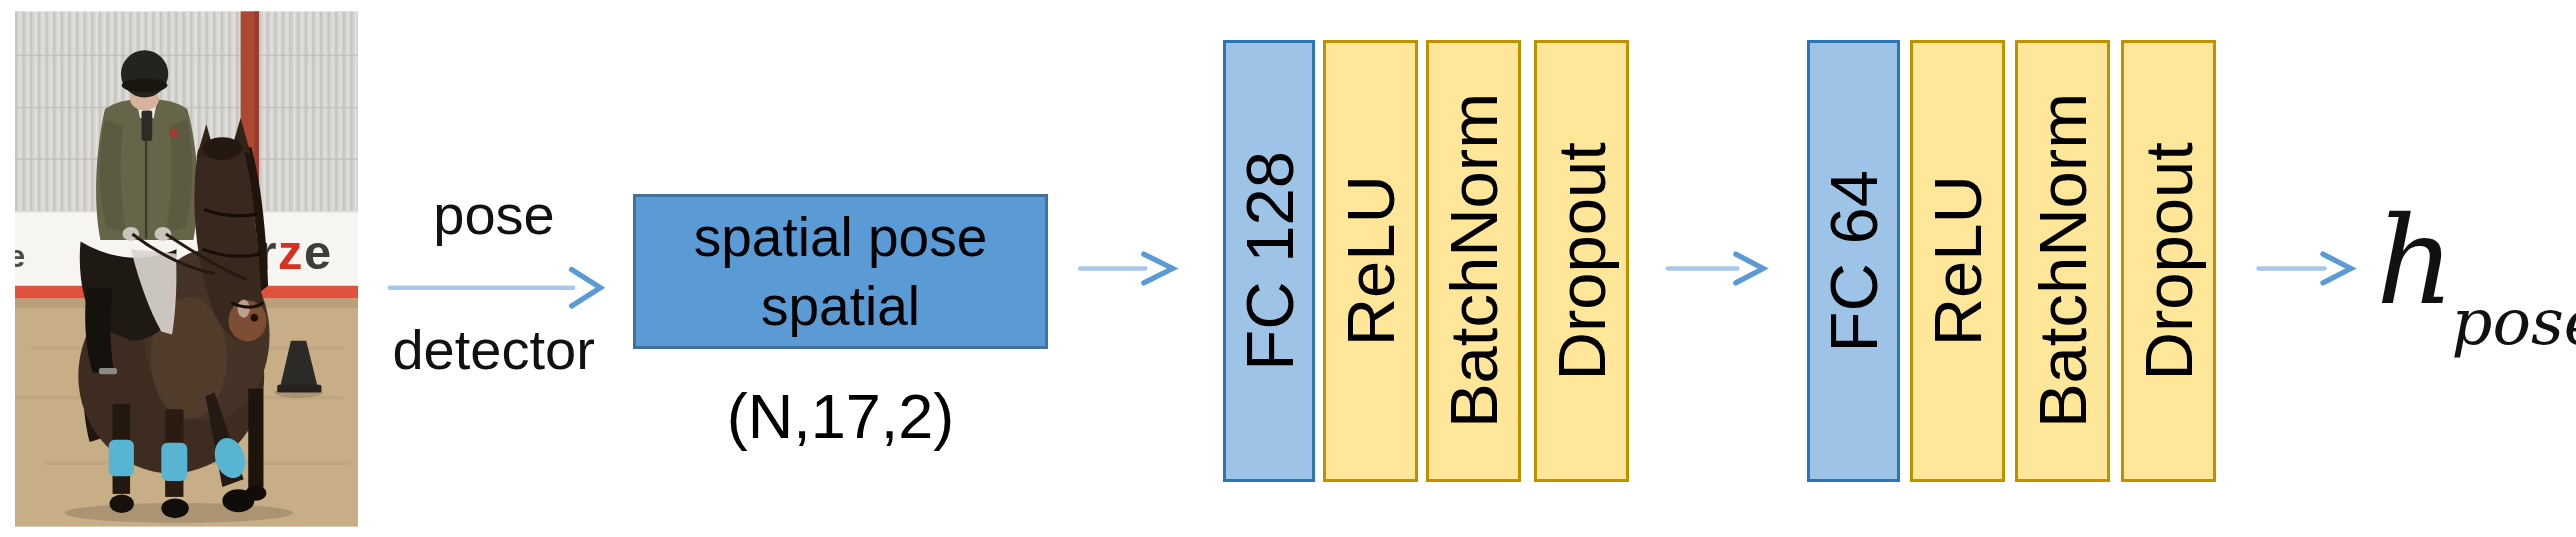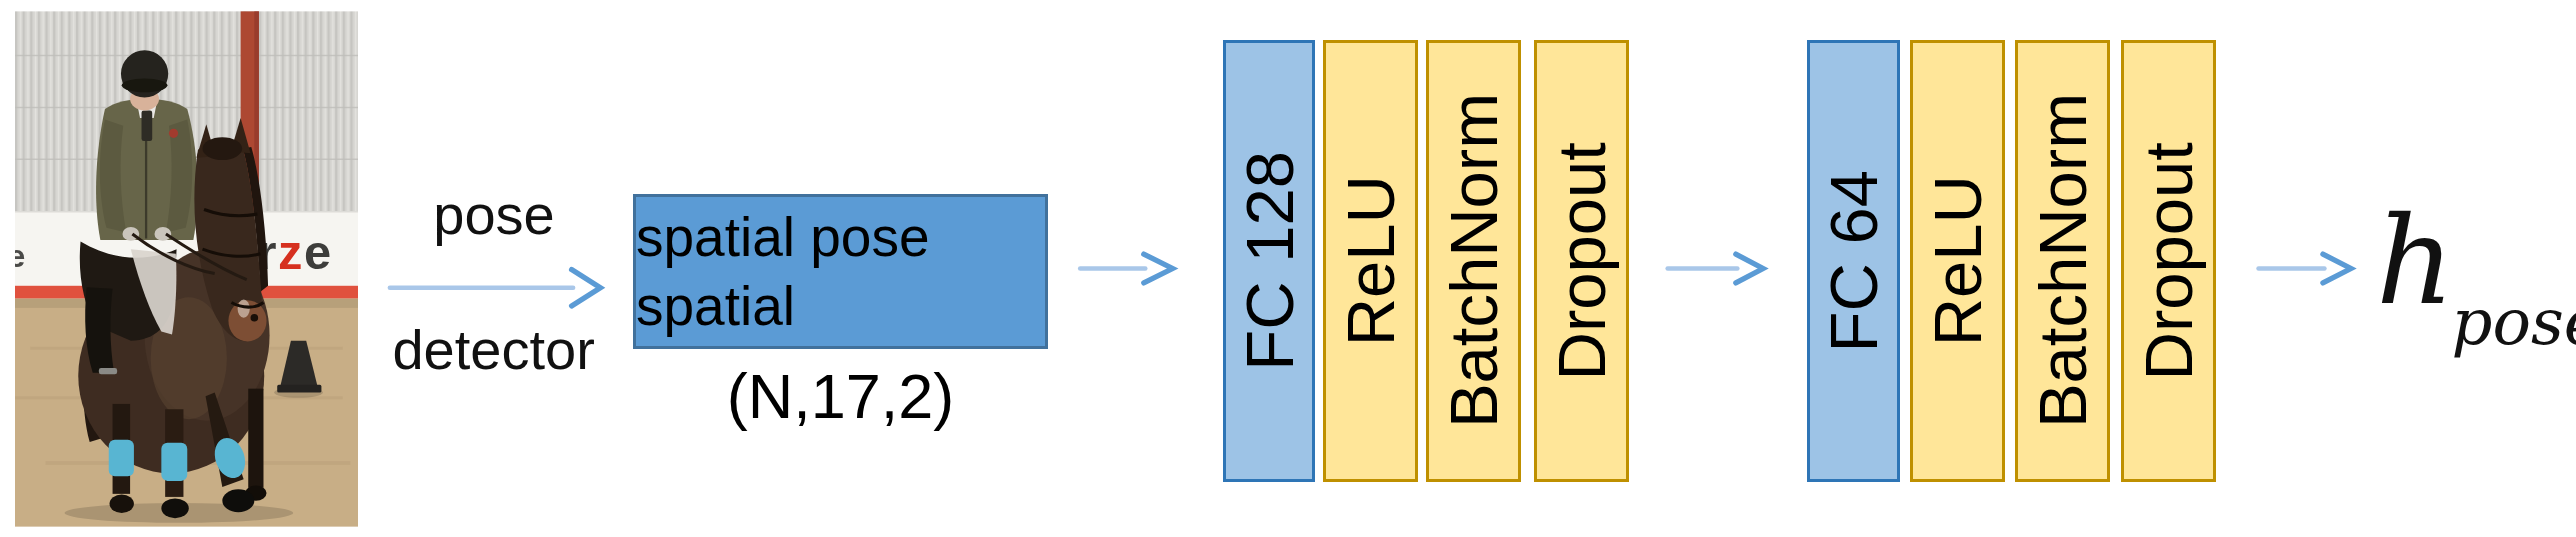--- a/index.html
+++ b/index.html
@@ -23,25 +23,25 @@
   .det-label{position:absolute;left:-11.4px;top:130px;width:278px;text-align:center;
     font-size:56px;line-height:1.1;color:var(--text,#111);}
   .pose-arrow{position:absolute;left:0;top:70px;width:256px;height:53px;}
 
   
   .feature-box{
     left:633px;top:194px;width:415px;height:155px;
     background:var(--feature-fill,#5B9BD5);
     border:3.8px solid var(--feature-border,#41719C);
     box-sizing:border-box;
-    display:flex;flex-direction:column;align-items:flex-start;justify-content:center;
+    display:flex;flex-direction:column;align-items:center;justify-content:center;
     font-size:55px;line-height:1.25;text-align:center;color:#000;
   }
   .shape-label{
-    left:633px;top:360px;width:415px;text-align:center;
+    left:633px;top:380px;width:415px;text-align:center;
     font-size:63px;color:#000;
   }
 
   
   .layer-box{
     top:40px;height:442px;
     box-sizing:border-box;
     display:flex;align-items:center;justify-content:center;
   }
   .layer-box.fc{background:var(--fc-fill,#9DC3E6);border:3.1px solid var(--fc-border,#2E75B6);}

